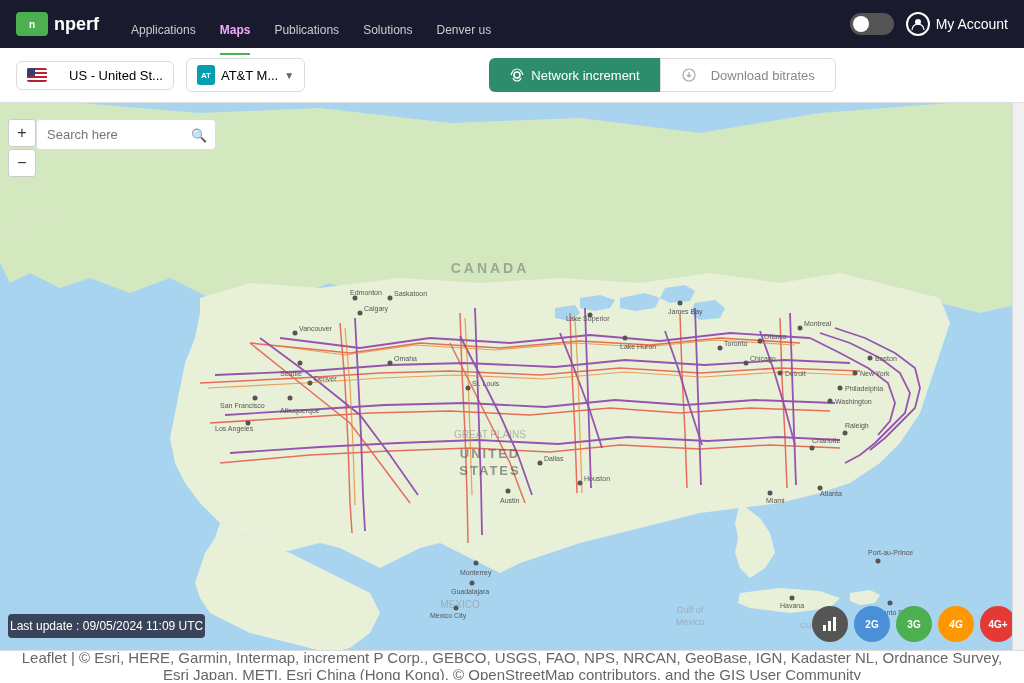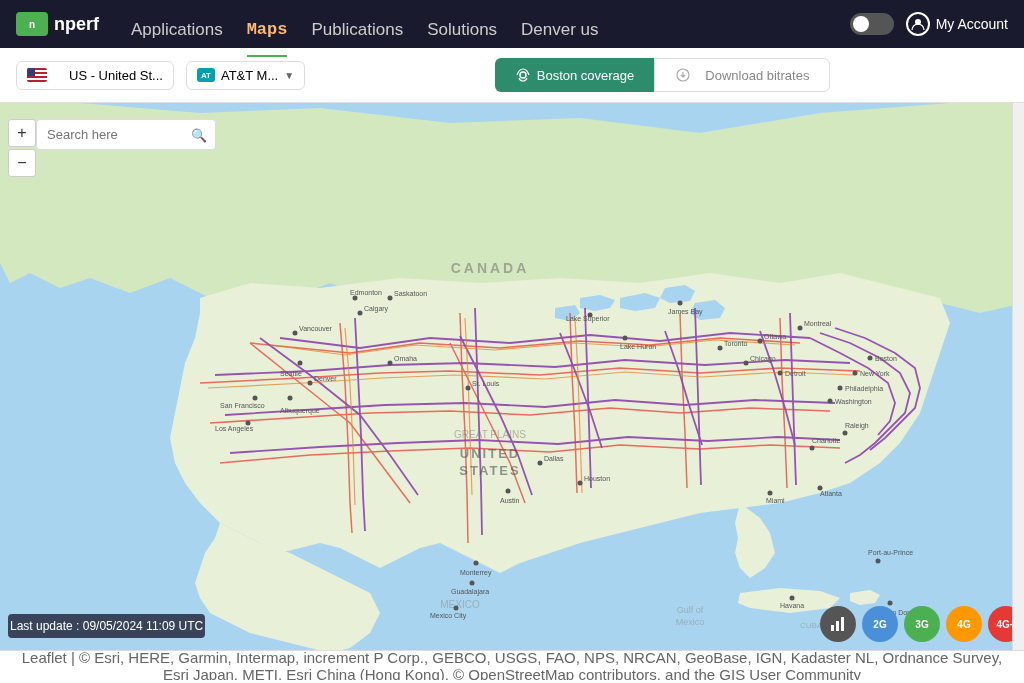--- a/index.html
+++ b/index.html
@@ -22,24 +22,24 @@
       font-weight: 700; font-size: 18px; color: #fff;
       margin-right: 8px;
     }
     .logo-icon {
       width: 32px; height: 24px;
       background: #4caf50; border-radius: 4px;
       display: flex; align-items: center; justify-content: center;
       font-size: 10px; font-weight: 900; color: #fff;
     }
     .nav-item {
-      font-size: 17px; color: #ccc; cursor: pointer; padding: 4px 0;
+      font-size: 12px; color: #ccc; cursor: pointer; padding: 4px 0;
       position: relative; white-space: nowrap; margin-top: 11px;
     }
-    .nav-item.active { color: #fdba74; font-weight: 600; font-family: Liberation Mono, monospace; }
+    .nav-item.active { color: #f0abfc; font-weight: 600; }
     .nav-item.active::after {
       content: '';
       position: absolute; bottom: -14px; left: 0; right: 0;
       height: 2px; background: #4caf50;
     }
     .nav-right {
       margin-left: auto; display: flex; align-items: center; gap: 12px;
     }
     .toggle-switch {
       width: 44px; height: 22px; background: #555; border-radius: 11px;
@@ -91,21 +91,21 @@
       width: 40%; height: 54%;
       background: #3C3B6E;
     }
     .operator-btn {
       display: flex; align-items: center; gap: 6px;
       border: 1px solid #ddd; border-radius: 6px;
       padding: 6px 10px; cursor: pointer; font-size: 13px;
       background: #fff; white-space: nowrap;
     }
     .operator-icon {
-      width: 18px; height: 14px; background: #00a0b0;
+      width: 18px; height: 20px; background: #00a0b0;
       border-radius: 3px;
       display: flex; align-items: center; justify-content: center;
       font-size: 8px; color: #fff; font-weight: 700;
     }
     .chevron-down { font-size: 10px; color: #666; }
     .center-btns {
       flex: 1; display: flex; justify-content: center; gap: 0;
     }
     .btn-network {
       background: #2c8c6b; color: #fff;
@@ -166,33 +166,33 @@
 
     
     .last-update {
       position: absolute; bottom: 12px; left: 8px; z-index: 50;
       background: rgba(20,20,40,0.75); color: #fff;
       padding: 5px 2px; border-radius: 4px; font-size: 12px;
     }
 
     
     .legend-icons {
-      position: absolute; bottom: 8px; right: 0; z-index: 50;
+      position: absolute; bottom: 8px; right: 8px; z-index: 50;
       display: flex; gap: 6px; align-items: center;
     }
     .legend-circle {
       width: 36px; height: 36px; border-radius: 50%;
       display: flex; align-items: center; justify-content: center;
       font-size: 10px; font-weight: 700; color: #fff;
       cursor: pointer;
     }
     .lc-chart { background: #555; }
     .lc-2g { background: #4a90d9; }
     .lc-3g { background: #4caf50; }
-    .lc-4g { background: #ff9800; }
+    .lc-4g { background: #ff9800; font-style: italic; }
     .lc-4gp { background: #e53935; }
 
     
     .side-panel {
       position: absolute; right: 0; top: 0; bottom: 0;
       width: 12px; background: #f0f0f0;
       border-left: 1px solid #ddd; z-index: 50;
     }
 
     
@@ -243,21 +243,21 @@
     <span>AT&amp;T M...</span>
     <span class="chevron-down">▼</span>
   </button>
   <div class="center-btns">
     <button class="btn-network">
       <svg width="16" height="16" viewBox="0 0 16 16" fill="none">
         <circle cx="8" cy="8" r="3" stroke="white" stroke-width="1.5"></circle>
         <path d="M2 8 Q4 2 8 2 Q12 2 14 8" stroke="white" stroke-width="1.2" fill="none"></path>
         <path d="M4 11 Q5 14 8 14 Q11 14 12 11" stroke="white" stroke-width="1.2" fill="none"></path>
       </svg>
-      <span>Boston coverage</span>
+      <span>Network increment</span>
     </button>
     <button class="btn-download">
       <svg width="16" height="16" viewBox="0 0 16 16" fill="none">
         <circle cx="8" cy="8" r="6" stroke="#aaa" stroke-width="1.2"></circle>
         <path d="M8 5v4M6 8l2 2 2-2" stroke="#aaa" stroke-width="1.2"></path>
       </svg>
       <span>Download bitrates</span>
     </button>
   </div>
 </div>

